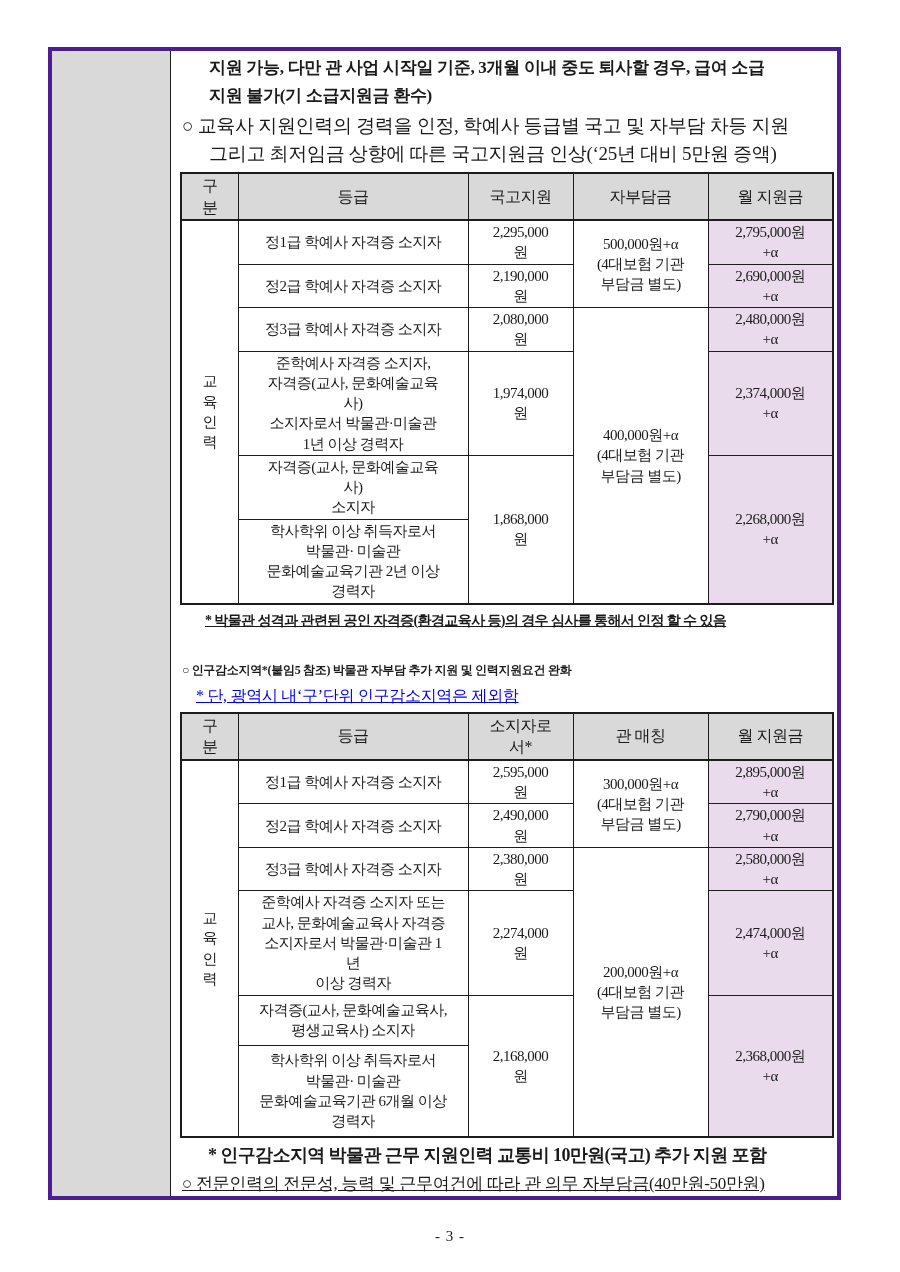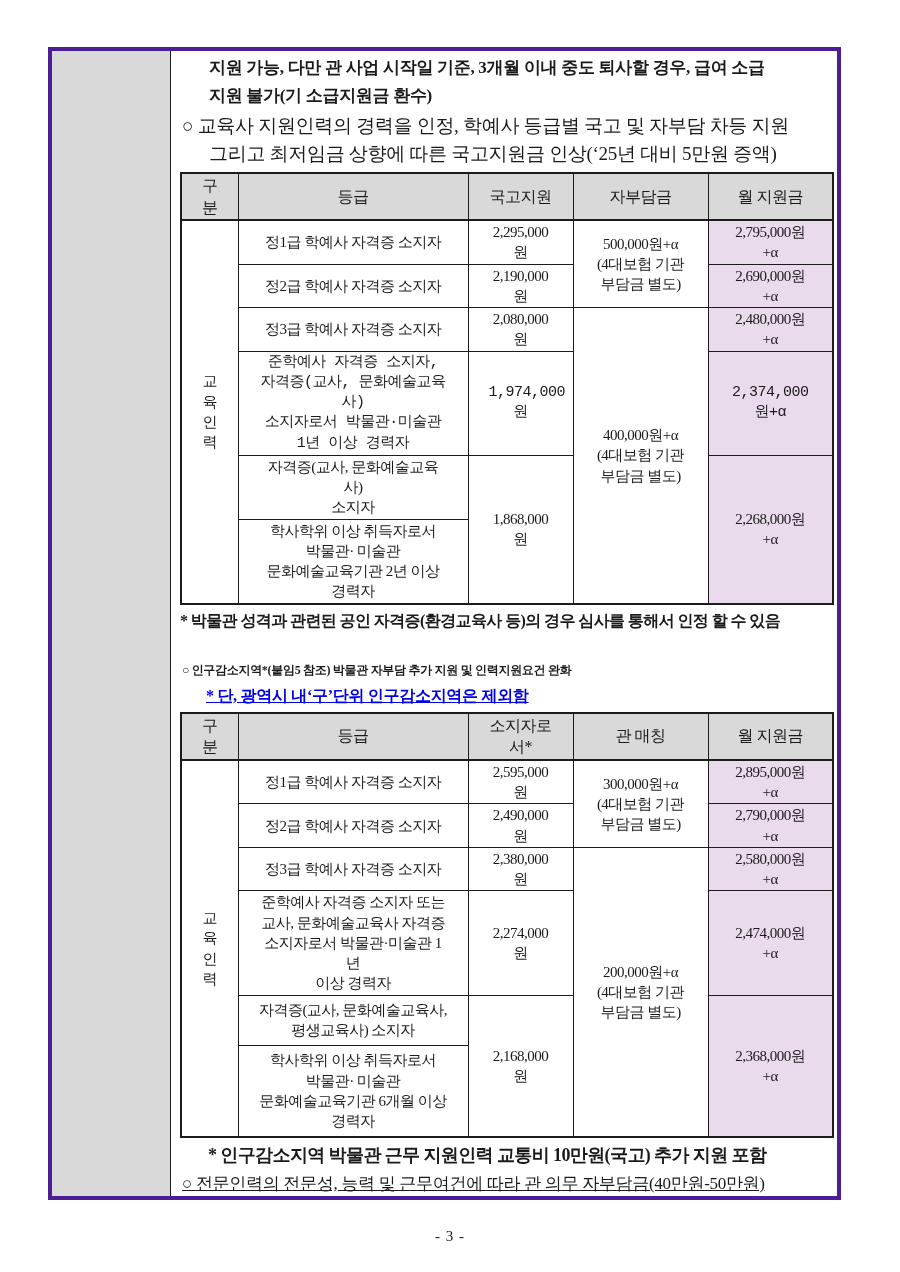--- a/index.html
+++ b/index.html
@@ -35,34 +35,34 @@
     border:1px solid #1c1c1c;text-align:center;vertical-align:middle;
     font-size:15px;letter-spacing:-0.5px;padding:1px 20px;line-height:1.35;
   }
   table.grant thead th{
     background:var(--header-bg,#d9d9d9);font-weight:normal;font-size:16px;
     height:31px;border-bottom:2px solid #1c1c1c;
   }
   col.c-cat{width:57px;} col.c-grade{width:230px;} col.c-gov{width:105px;}
   col.c-self{width:135px;} col.c-month{width:125px;}
   td.hl{background:var(--highlight,#e9daec);}
-  .t1r1{height:44px;}.t1r2{height:38px;}.t1r3{height:34px;}.t1r4{height:103px;font-family:Liberation Mono, monospace;}
+  .t1r1{height:44px;}.t1r2{height:38px;}.t1r3{height:34px;}.t1r4{height:103px;}
   .t1r5{height:51px;}.t1r6{height:84px;}
   .t2r1{height:42px;}.t2r2{height:36px;}.t2r3{height:30px;}.t2r4{height:100px;font-family:Liberation Serif, serif;}
   .t2r5{height:50px;}.t2r6{height:92px;}
   .tbl-footnote{
-    font-size:16px;font-weight:bold;letter-spacing:-0.6px;white-space:nowrap;
-    margin:5px 0 0 0;line-height:22px;
+    font-size:14px;font-weight:bold;letter-spacing:-0.6px;white-space:nowrap;
+    margin:5px 0 0 25px;line-height:22px;text-decoration:underline;
   }
   .section-heading{
     font-weight:bold;font-size:12px;line-height:28px;margin:24px 0 0 2px;letter-spacing:-0.3px;
   }
   .blue-note{
-    color:var(--link-blue,#0000e6);font-weight:bold;font-size:16px;line-height:24px;
-    margin:0 0 0 26px;text-decoration:underline;letter-spacing:-0.3px;
+    color:var(--link-blue,#0000e6);font-weight:normal;font-size:16px;line-height:24px;
+    margin:0 0 0 16px;text-decoration:underline;letter-spacing:-0.3px;
   }
   .foot1{margin:6px 0 0 28px;}
   .foot2{margin:0 0 0 19px;}
   .bottom-note{font-size:18px;font-weight:bold;letter-spacing:-0.6px;white-space:nowrap;line-height:23px;}
   .closing{
     font-size:17px;line-height:28px;margin:3px 0 0 2px;
     padding-left:27px;text-indent:-27px;letter-spacing:-0.3px;white-space:pre-line;text-decoration:underline;
   }
   .page-number{
     position:absolute;left:0;top:1228px;width:100%;text-align:center;

